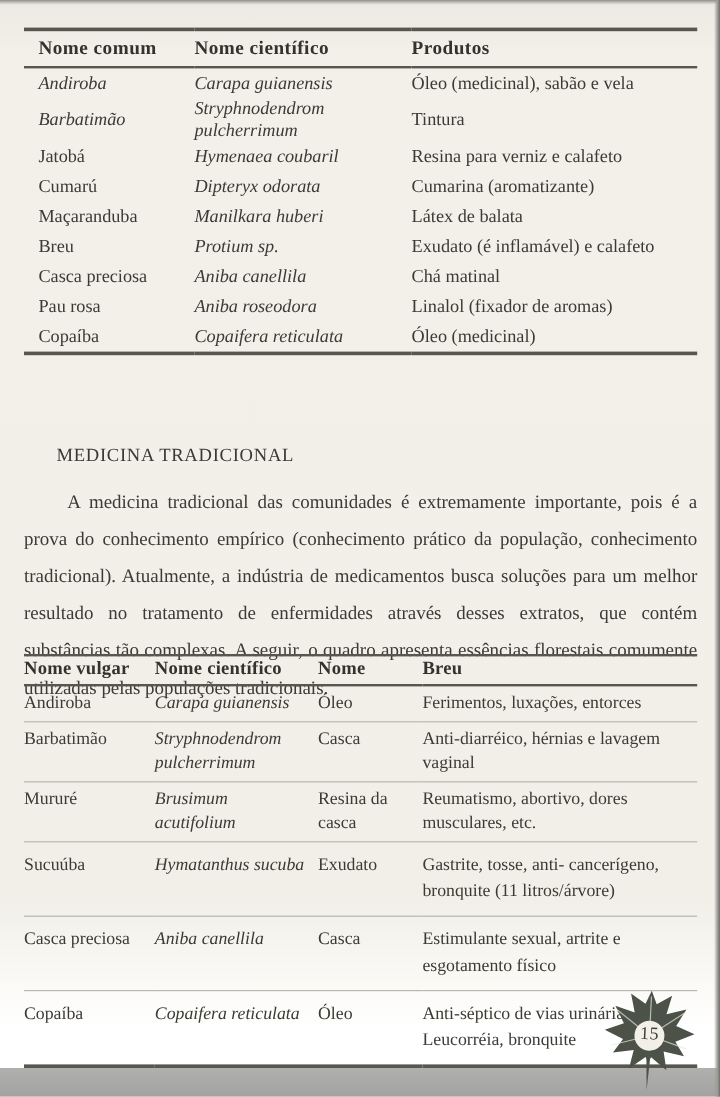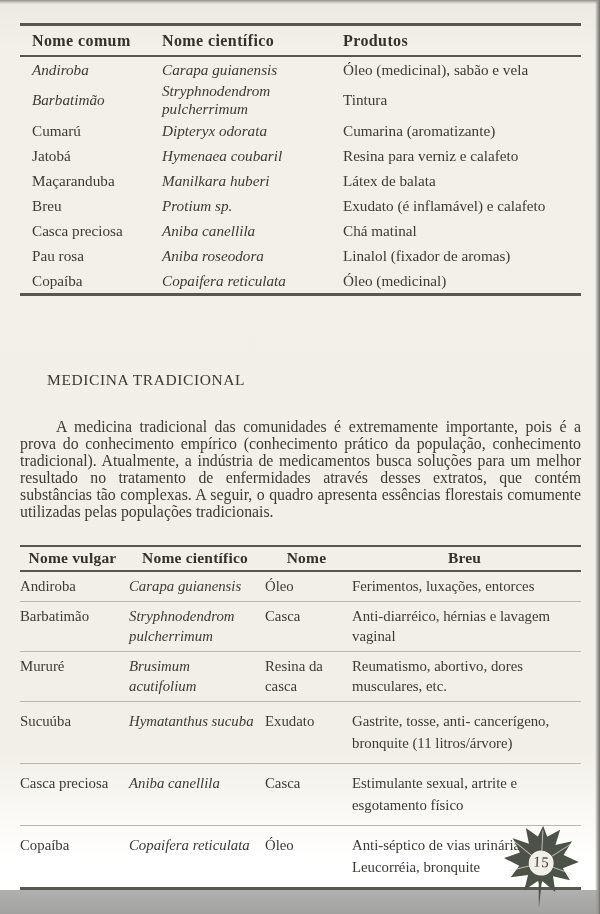--- a/index.html
+++ b/index.html
@@ -36,29 +36,29 @@
   .t1 th.c1, .t1 td.c1{ width:130px; padding-left:12px; }
   .t1 th.c2, .t1 td.c2{ width:181px; }
   .t1 td{ font-size:15.2px; height:25px; padding:0; vertical-align:middle; }
   .sci{ font-style:italic; }
   .t1 tr.italic-name td.c1{ font-style:italic; }
   .heading{
     position:absolute; left:47px; top:371px; margin:0;
     font-size:15.5px; font-weight:normal; letter-spacing:.6px; color:#3a3933;
   }
   .para{
-    position:absolute; left:20px; top:418px; width:561px; margin:0;
-    font-size:15.8px; line-height:17px; text-align:justify; text-indent:36px;
+    position:absolute; left:20px; top:403px; width:561px; margin:0;
+    font-size:15.8px; line-height:31px; text-align:justify; text-indent:36px;
   }
   .t2{
     position:absolute; left:20px; top:545px; width:561px;
     border-top:2.5px solid #57564f; border-bottom:3px solid #57564f;
   }
   .t2 th{
-    text-align:center; font-size:15.5px; font-weight:bold; letter-spacing:.2px;
+    text-align:left; font-size:15.5px; font-weight:bold; letter-spacing:.2px;
     padding:2px 4px 3px 0; border-bottom:2px solid #57564f; color:#33322c;
   }
   .t2 td{
     font-size:14.8px; line-height:20px; padding:4px 6px 5px 0;
     border-bottom:1px solid #b9b7ae; vertical-align:top;
   }
   .t2 tr:last-child td{ border-bottom:none; }
   .t2 .c1{ width:105px; }
   .t2 .c2{ width:132px; }
   .t2 .c3{ width:83px; }
@@ -89,28 +89,28 @@
       <td class="c1">Andiroba</td>
       <td class="c2 sci">Carapa guianensis</td>
       <td class="c3">Óleo (medicinal), sabão e vela</td>
     </tr>
         <tr class="italic-name">
       <td class="c1">Barbatimão</td>
       <td class="c2 sci">Stryphnodendrom pulcherrimum</td>
       <td class="c3">Tintura</td>
     </tr>
         <tr>
+      <td class="c1">Jatobá</td>
+      <td class="c2 sci">Hymenaea coubaril</td>
+      <td class="c3">Resina para verniz e calafeto</td>
+    </tr>
+        <tr>
       <td class="c1">Cumarú</td>
       <td class="c2 sci">Dipteryx odorata</td>
       <td class="c3">Cumarina (aromatizante)</td>
-    </tr>
-        <tr>
-      <td class="c1">Jatobá</td>
-      <td class="c2 sci">Hymenaea coubaril</td>
-      <td class="c3">Resina para verniz e calafeto</td>
     </tr>
         <tr>
       <td class="c1">Maçaranduba</td>
       <td class="c2 sci">Manilkara huberi</td>
       <td class="c3">Látex de balata</td>
     </tr>
         <tr>
       <td class="c1">Breu</td>
       <td class="c2 sci">Protium sp.</td>
       <td class="c3">Exudato (é inflamável) e calafeto</td>

